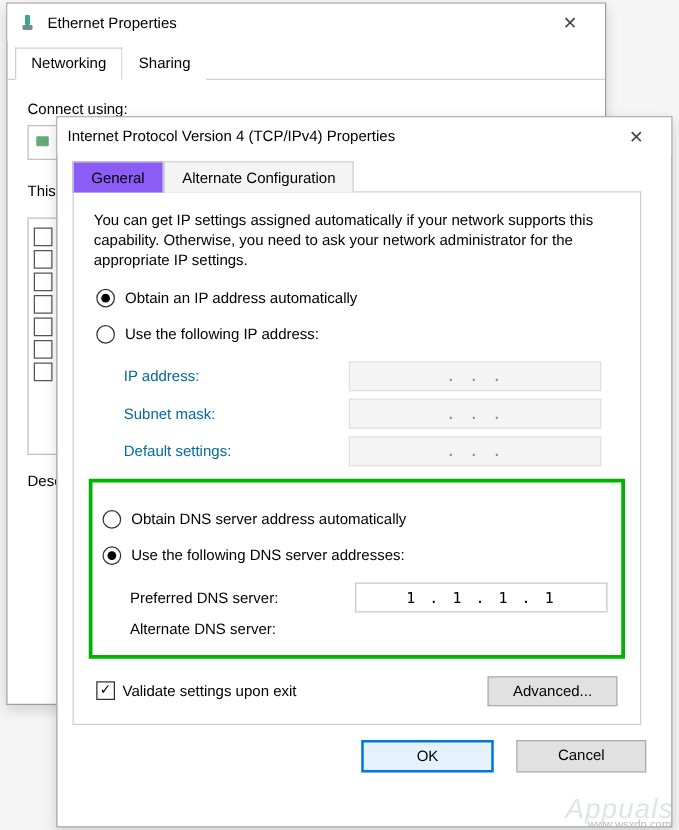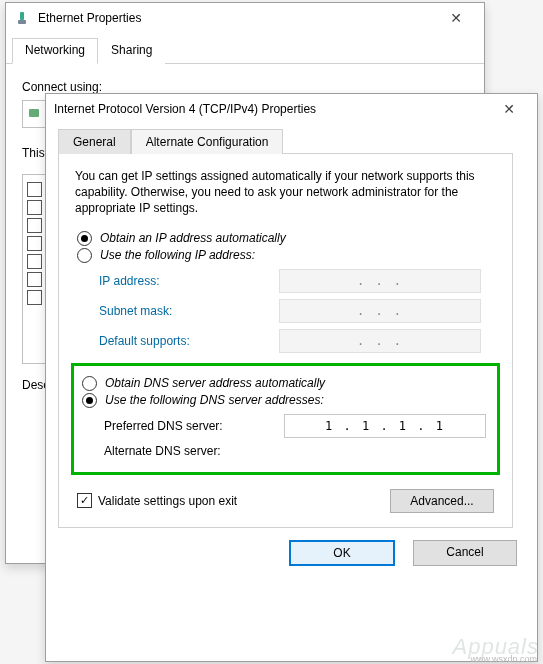--- a/index.html
+++ b/index.html
@@ -83,33 +83,33 @@
   }
   .win-fg .titlebar { border-bottom: none; }
   .fg-body { padding: 0 6px 6px 6px; }
   .fg-tabstrip {
     display:flex; padding: 4px 6px 0 6px;
   }
   .fg-tab {
     padding: 5px 14px;
     border:1px solid #d0d0d0;
     border-bottom:none;
-    background:#e5e5e5;
+    background:#8b5cf6;
     position:relative; top:1px;
   }
   .fg-tab.inactive { background:#f4f4f4; }
   .fg-panel {
     border:1px solid #d0d0d0;
     padding: 14px 16px;
     width: 455px;
     box-sizing: border-box;
     margin: 0 6px;
   }
   .desc { line-height: 1.35; margin-bottom: 14px; }
-  .radio-row { display:flex; align-items:flex-start; gap:8px; margin:2px 2px;font-style:italic; }
+  .radio-row { display:flex; align-items:flex-start; gap:8px; margin:14px 2px; }
   .radio {
     width:13px; height:13px; border:1px solid #333; border-radius:50%;
     display:inline-flex; align-items:center; justify-content:center;
     flex: 0 0 13px;
   }
   .radio.checked::after {
     content:""; width:7px; height:7px; background:#000; border-radius:50%;
   }
   .field-row {
     display:flex; align-items:center; margin:6px 2px 6px 24px;
@@ -234,21 +234,21 @@
       </div>
       <div class="field-row">
         <span class="lbl disabled-text">IP address:</span>
         <span class="ipbox disabled">.     .     .</span>
       </div>
       <div class="field-row">
         <span class="lbl disabled-text">Subnet mask:</span>
         <span class="ipbox disabled">.     .     .</span>
       </div>
       <div class="field-row">
-        <span class="lbl disabled-text">Default supports:</span>
+        <span class="lbl disabled-text">Default settings:</span>
         <span class="ipbox disabled">.     .     .</span>
       </div>
 
       <div class="highlight-box">
         <div class="radio-row">
           <span class="radio"></span>
           <span>Obtain DNS server address automatically</span>
         </div>
         <div class="radio-row">
           <span class="radio checked"></span>

